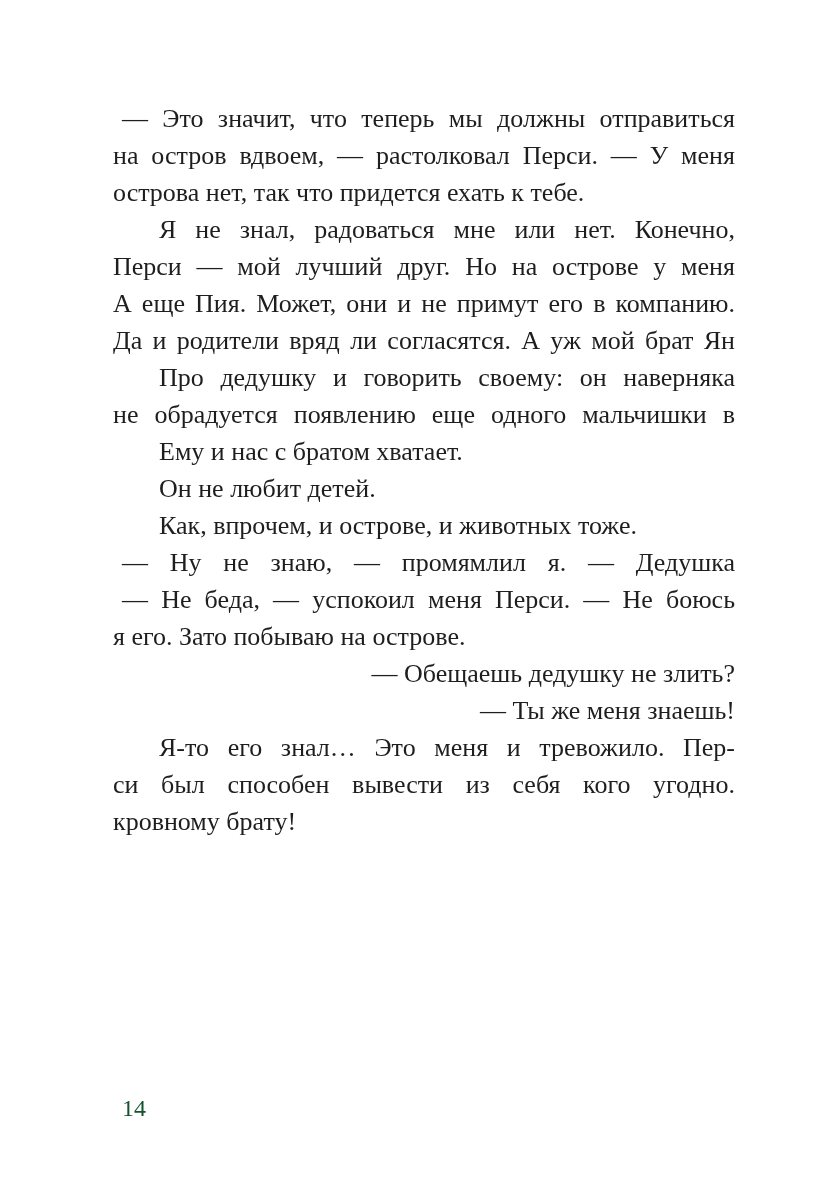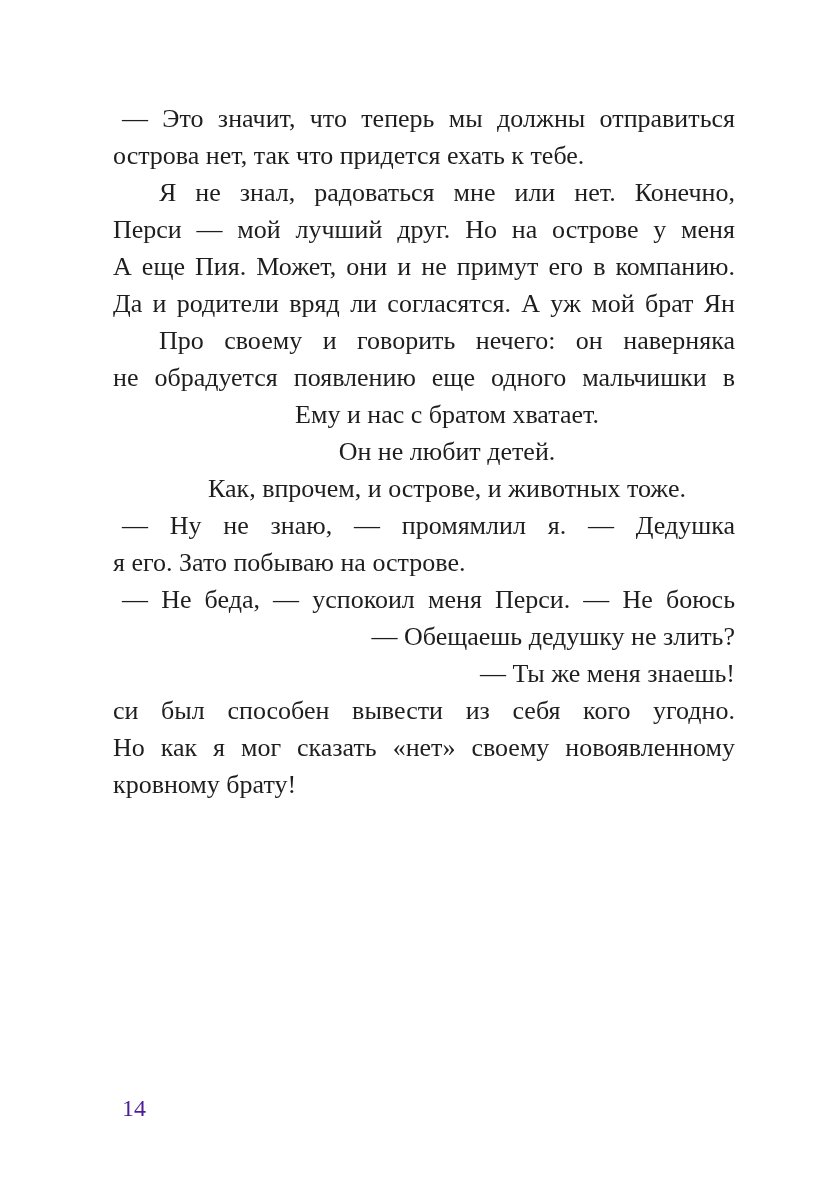--- a/index.html
+++ b/index.html
@@ -39,58 +39,58 @@
     -moz-text-align-last: justify;
   }
   
   .plain {
     text-align: left;
     white-space: nowrap;
   }
   
   .indent {
     padding-left: 46px;
-    text-align: center;
   }
   
   .dialogue {
     padding-left: 9px;
     text-align: right;
   }
   .pagenum {
     position: absolute;
     left: 122px;
     top: 1093px;
     font-size: 24px;
     line-height: 30px;
-    color: #4c1d95;
+    color: #14532d;
   }
 </style>
 </head>
 <body>
 
 <div class="page">
 
   <div class="text-block">
     <div class="line dialogue j">— Это значит, что теперь мы должны отправиться</div>
+    <div class="line j">на остров вдвоем, — растолковал Перси. — У меня</div>
     <div class="line plain">острова нет, так что придется ехать к тебе.</div>
     <div class="line indent j">Я не знал, радоваться мне или нет. Конечно,</div>
     <div class="line j">Перси — мой лучший друг. Но на острове у меня</div>
     <div class="line j">А еще Пия. Может, они и не примут его в компанию.</div>
     <div class="line j">Да и родители вряд ли согласятся. А уж мой брат Ян</div>
-    <div class="line indent j">Про своему и говорить нечего: он наверняка</div>
+    <div class="line indent j">Про дедушку и говорить своему: он наверняка</div>
     <div class="line j">не обрадуется появлению еще одного мальчишки в доме.</div>
     <div class="line indent plain">Ему и нас с братом хватает.</div>
     <div class="line indent plain">Он не любит детей.</div>
     <div class="line indent plain">Как, впрочем, и острове, и животных тоже.</div>
     <div class="line dialogue j">— Ну не знаю, — промямлил я. — Дедушка</div>
+    <div class="line dialogue j">— Не беда, — успокоил меня Перси. — Не боюсь</div>
     <div class="line plain">я его. Зато побываю на острове.</div>
-    <div class="line dialogue j">— Не беда, — успокоил меня Перси. — Не боюсь</div>
     <div class="line dialogue plain">— Обещаешь дедушку не злить?</div>
     <div class="line dialogue plain">— Ты же меня знаешь!</div>
+    <div class="line indent j">Я-то его знал… Это меня и тревожило. Пер-</div>
     <div class="line j">си был способен вывести из себя кого угодно.</div>
-    <div class="line j">Но как я мог сказать «нет» своему новоявленному</div>
     <div class="line plain">кровному брату!</div>
   </div>
 
   <div class="pagenum">14</div>
 
 </div>
 
 </body></html>

